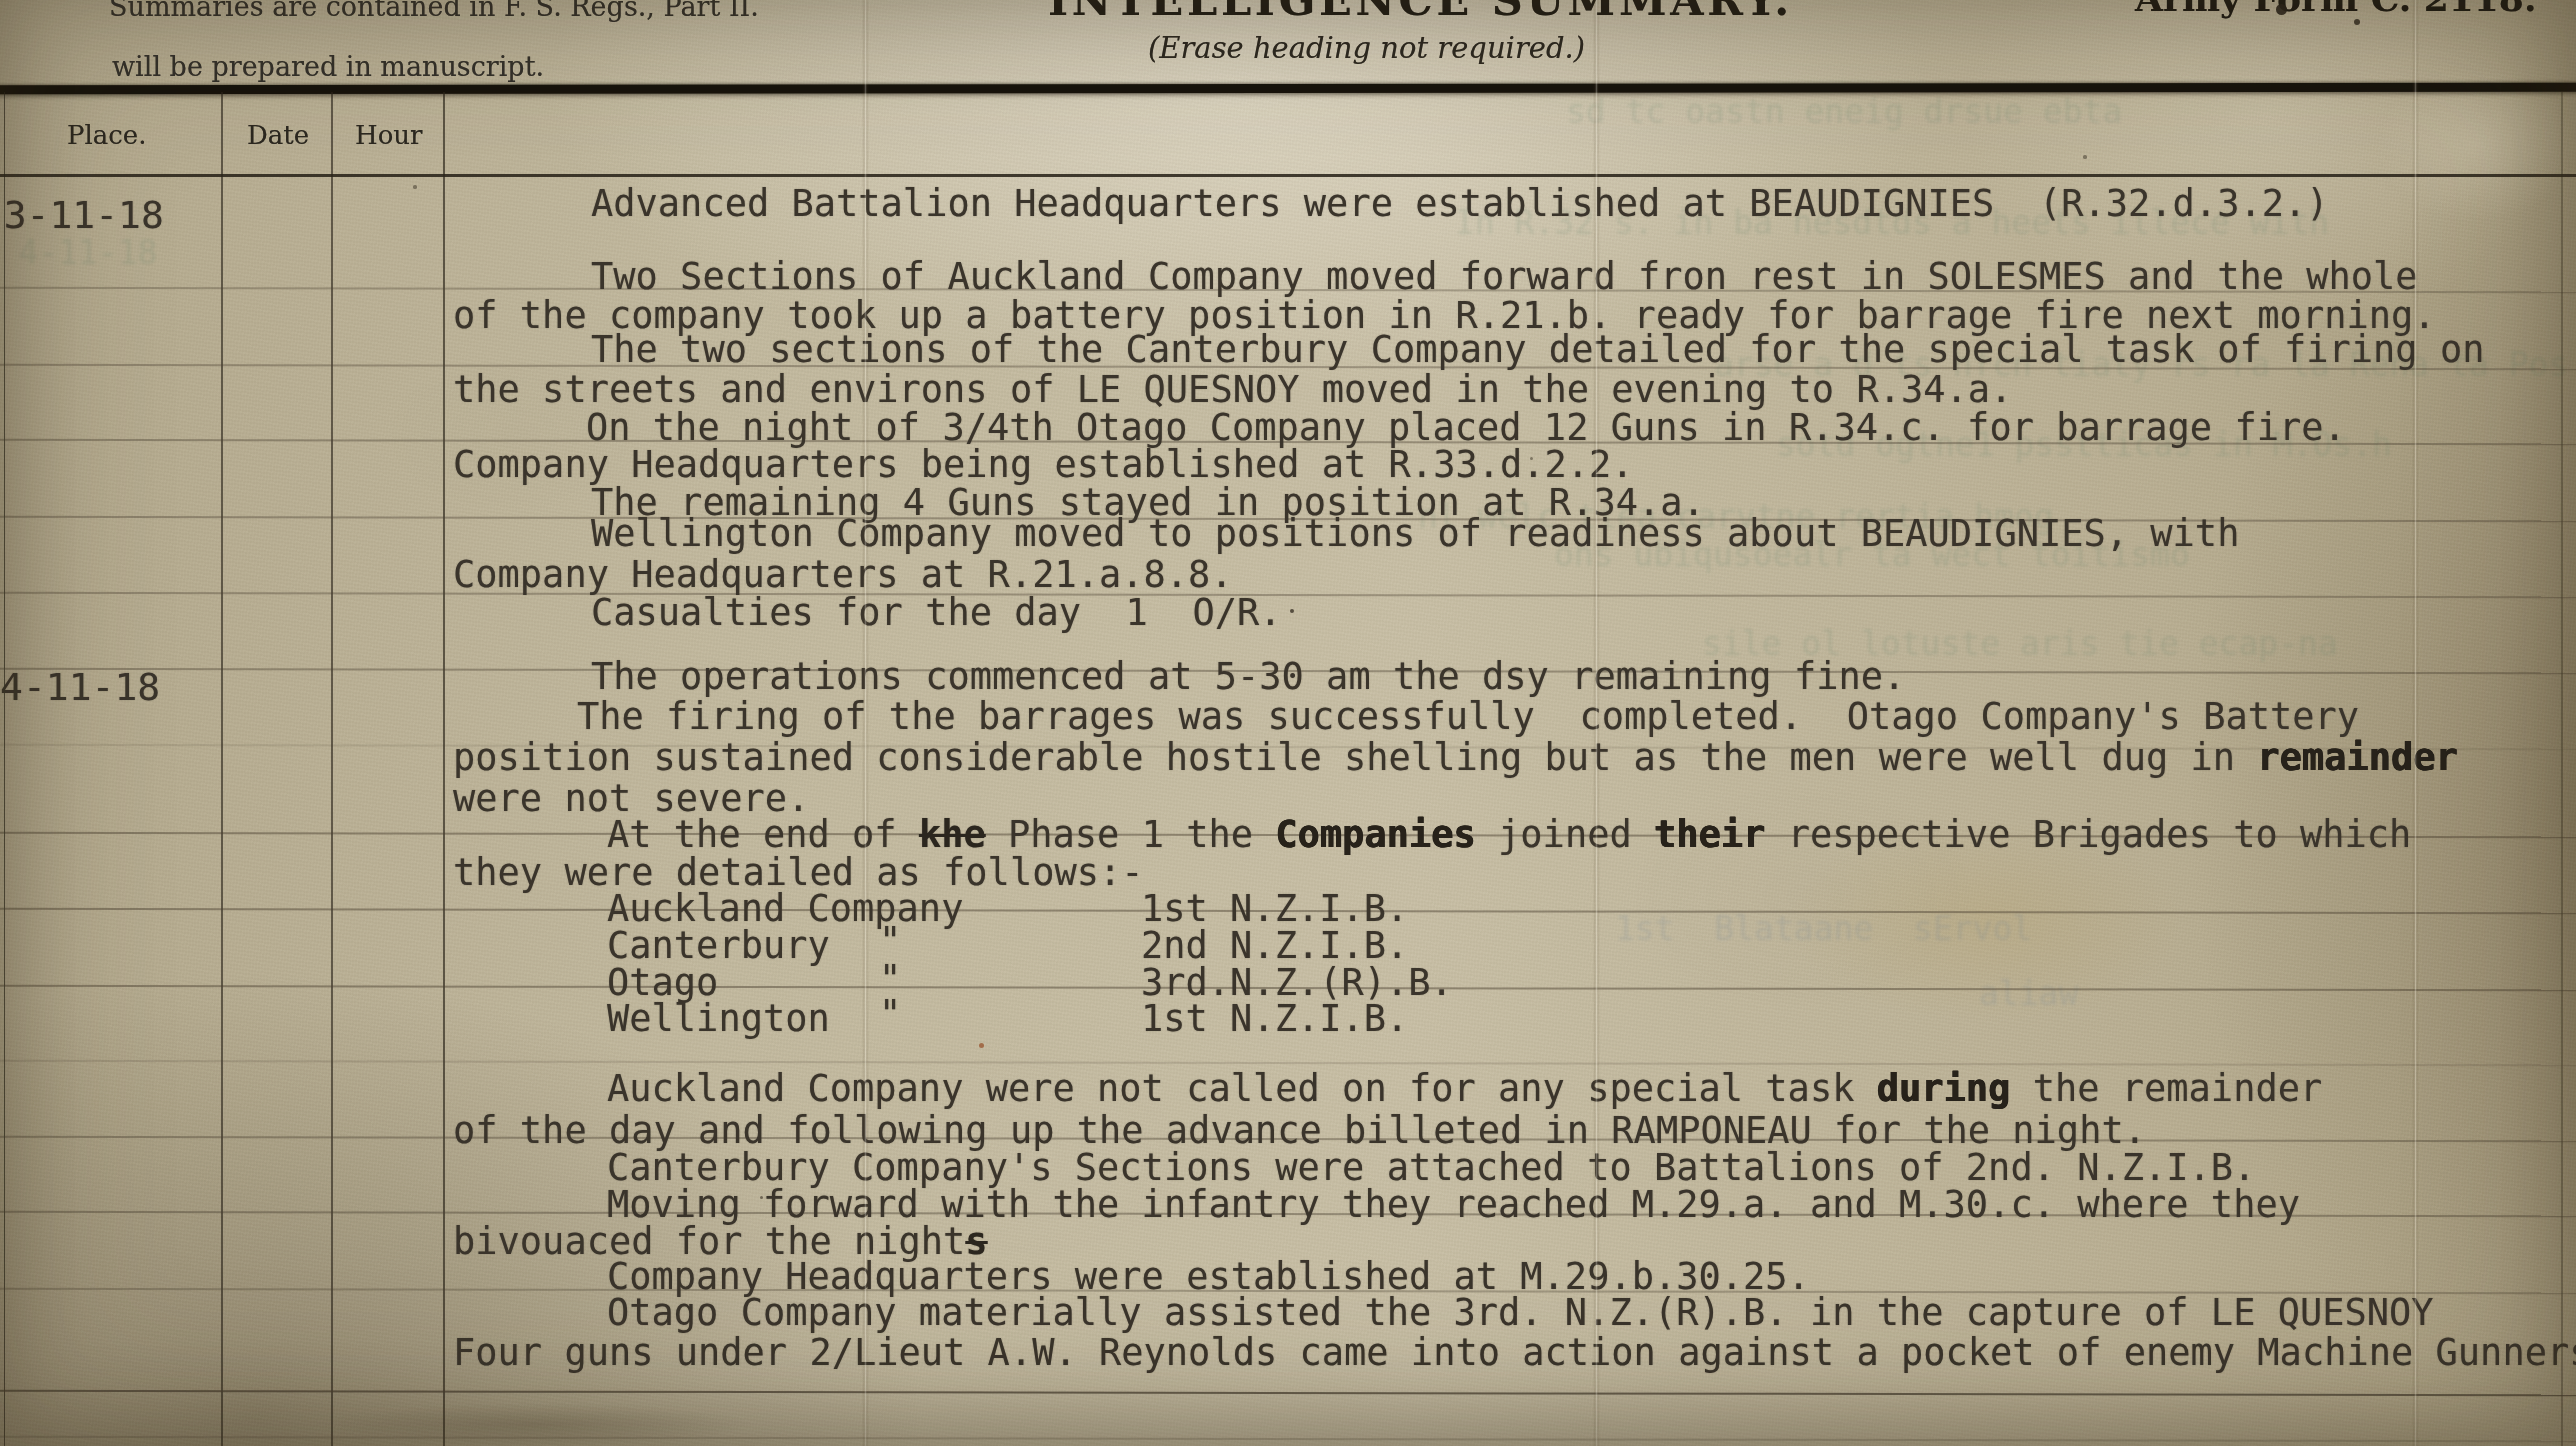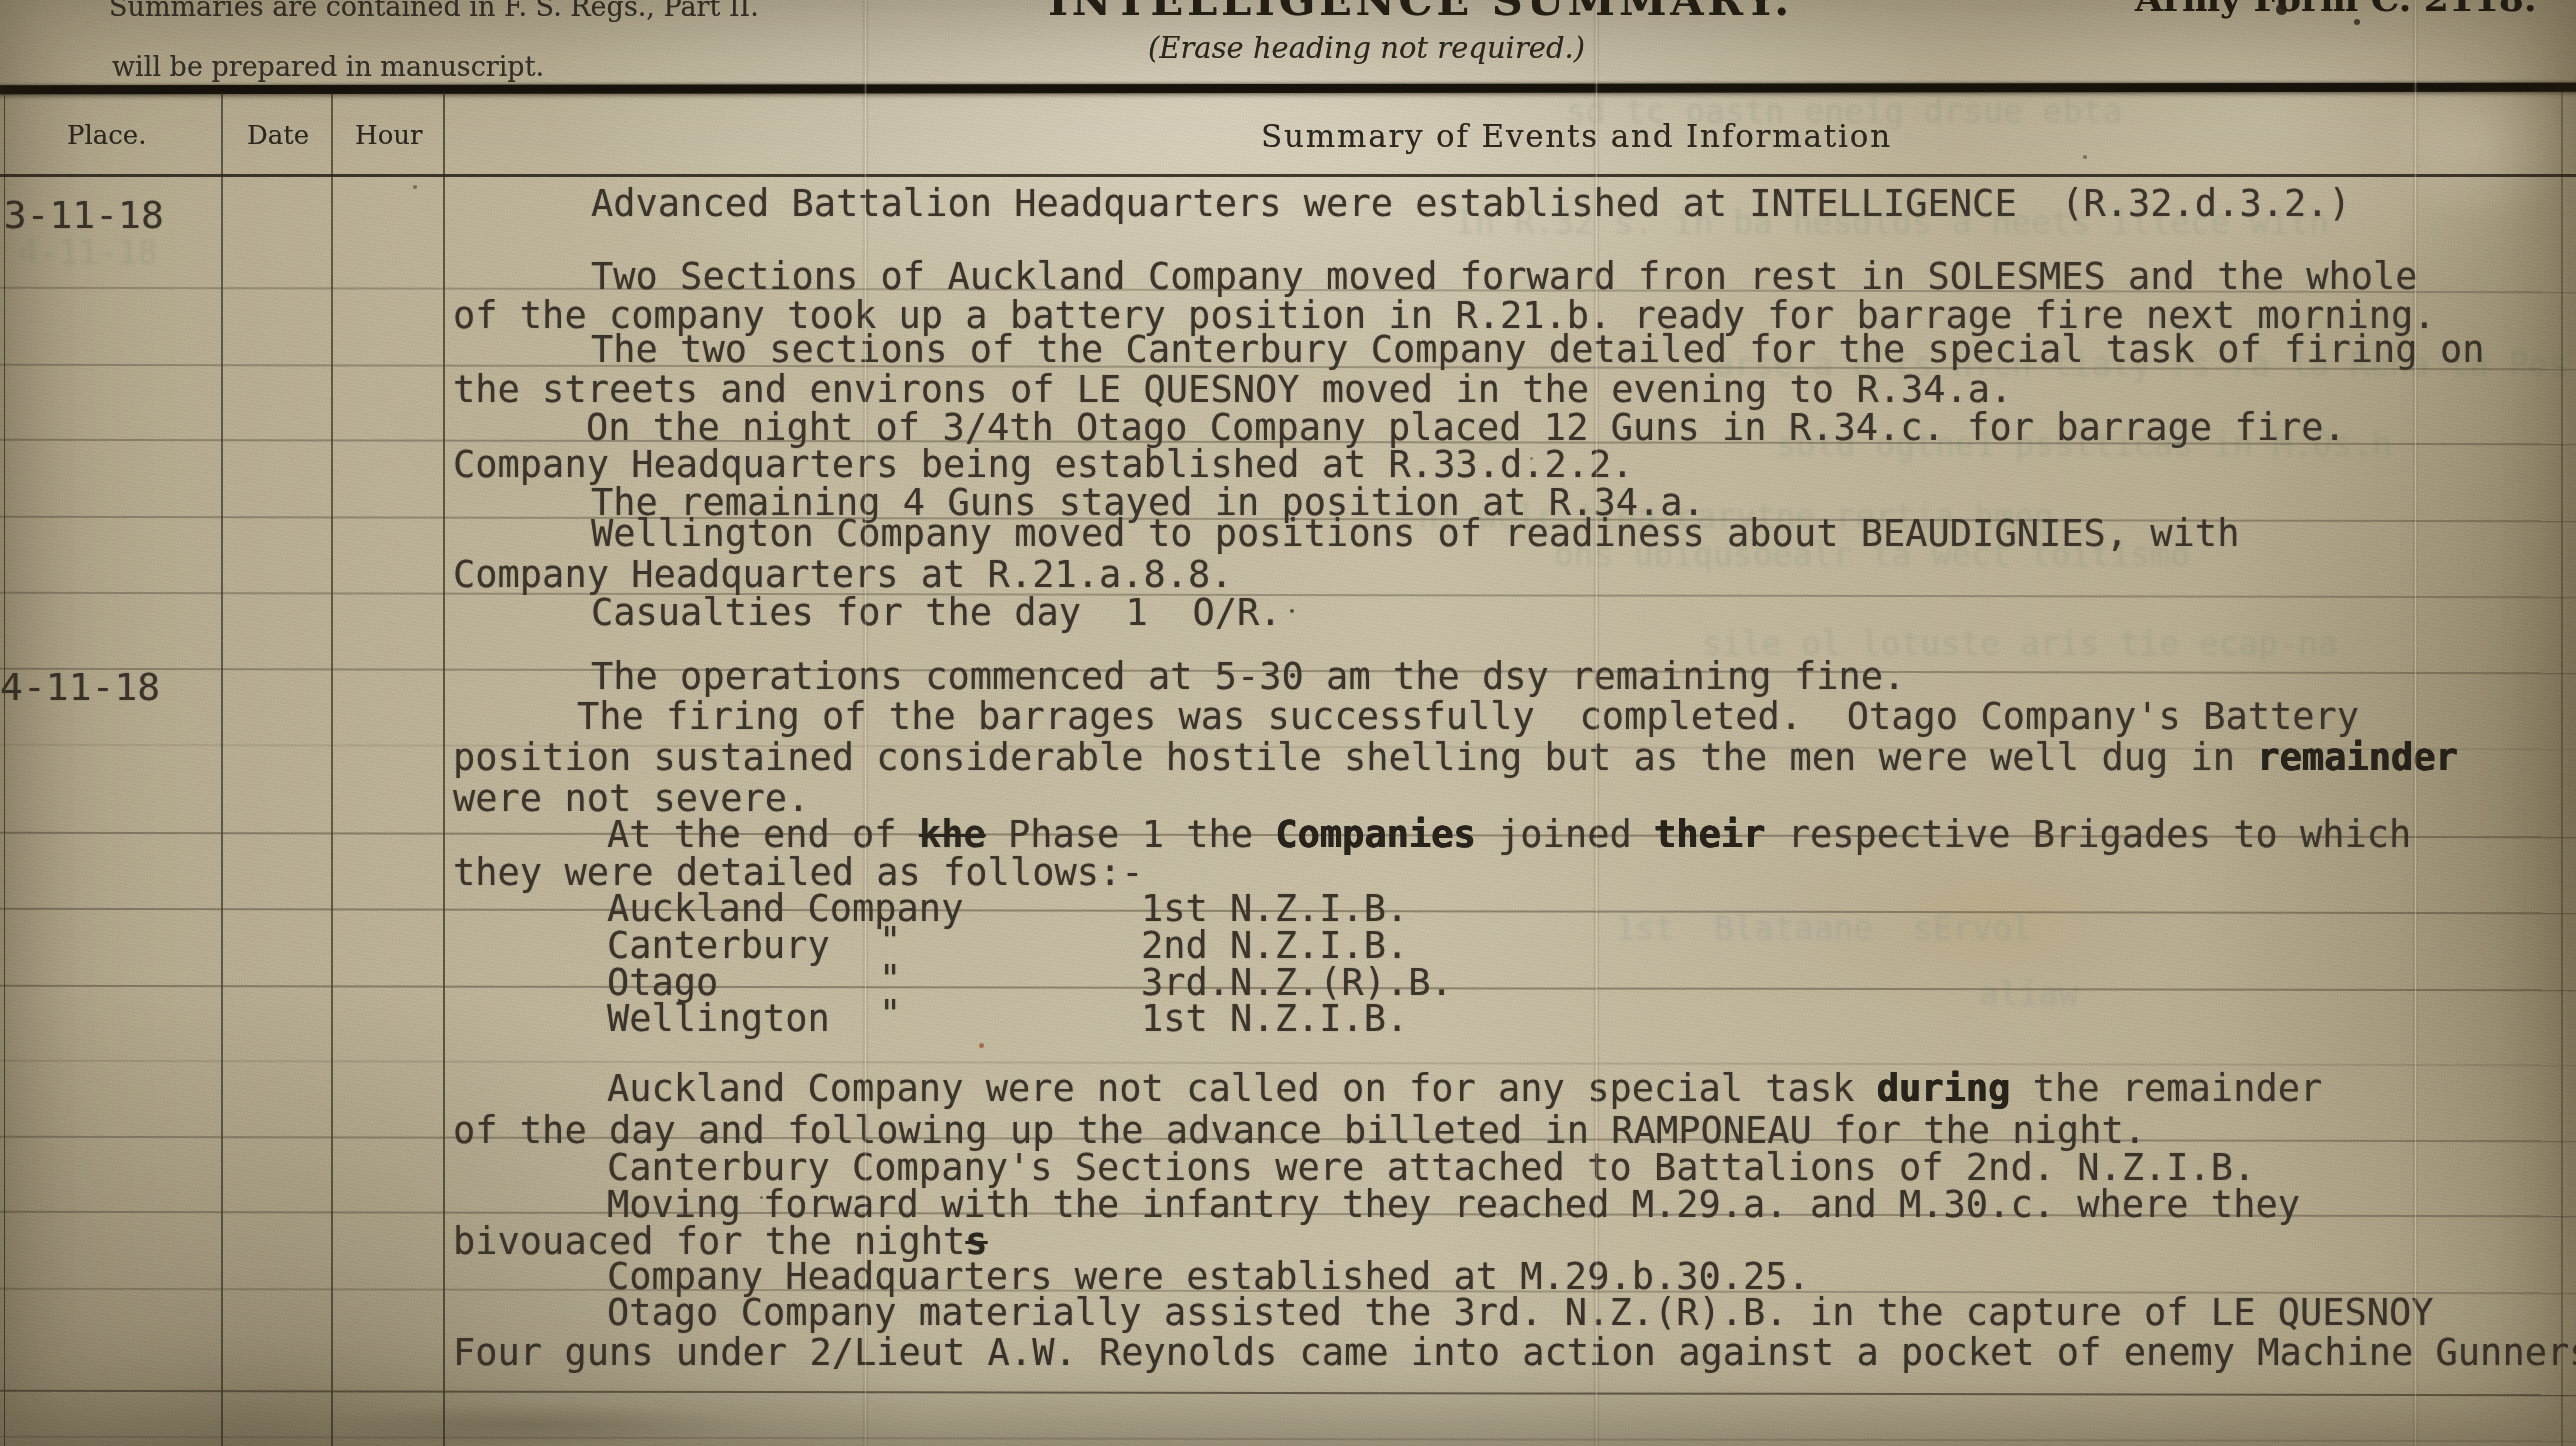--- a/index.html
+++ b/index.html
@@ -92,21 +92,20 @@
   <div id="main-title" class="print">INTELLIGENCE SUMMARY.</div>
   <div id="sub-title" class="print">(Erase heading not required.)</div>
   <div id="form-frag" class="print">Army Form C. 2118.</div>
 
   <div id="thick-rule"></div>
   <div id="header-bottom-rule"></div>
 
   <div id="label-place" class="print col-label">Place.</div>
   <div id="label-date" class="print col-label">Date</div>
   <div id="label-hour" class="print col-label">Hour</div>
-  <div id="label-summary" class="print col-label">Summary of Events and Information</div>
 
   <div id="grid-layer">
       <div class="vline" style="left: 3.7px; opacity: 0.9;"></div>
       <div class="vline" style="left: 221px; opacity: 0.8;"></div>
       <div class="vline" style="left: 331px; opacity: 0.8;"></div>
       <div class="vline" style="left: 443px; opacity: 0.85;"></div>
       <div class="vline" style="left: 2561px; opacity: 0.45;"></div>
       <div class="rule" style="top: 289px; opacity: 0.32;"></div>
       <div class="rule" style="top: 366px; opacity: 0.36;"></div>
       <div class="rule" style="top: 441px; opacity: 0.4;"></div>
@@ -118,21 +117,21 @@
       <div class="rule" style="top: 910px; opacity: 0.46;"></div>
       <div class="rule" style="top: 987px; opacity: 0.46;"></div>
       <div class="rule" style="top: 1062px; opacity: 0.16;"></div>
       <div class="rule" style="top: 1138px; opacity: 0.4;"></div>
       <div class="rule" style="top: 1213px; opacity: 0.42;"></div>
       <div class="rule" style="top: 1290px; opacity: 0.32;"></div>
       <div class="rule" style="top: 1392px; opacity: 0.75;"></div>
       <div class="rule" style="top: 1438px; opacity: 0.22;"></div>
     </div>
   <div id="typed-layer">
-      <div class="tline" style="left: 591px; top: 185px;"><span>Advanced Battalion Headquarters were established at INTELLIGENCE  (R.32.d.3.2.)</span></div>
+      <div class="tline" style="left: 591px; top: 185px;"><span>Advanced Battalion Headquarters were established at BEAUDIGNIES  (R.32.d.3.2.)</span></div>
       <div class="tline" style="left: 591px; top: 258px;"><span>Two Sections of Auckland Company moved forward fron rest in SOLESMES and the whole</span></div>
       <div class="tline" style="left: 453px; top: 297px;"><span>of the company took up a battery position in R.21.b. ready for barrage fire next morning.</span></div>
       <div class="tline" style="left: 591px; top: 331px;"><span>The two sections of the Canterbury Company detailed for the special task of firing on</span></div>
       <div class="tline" style="left: 453px; top: 371px;"><span>the streets and environs of LE QUESNOY moved in the evening to R.34.a.</span></div>
       <div class="tline" style="left: 586px; top: 409px;"><span>On the night of 3/4th Otago Company placed 12 Guns in R.34.c. for barrage fire.</span></div>
       <div class="tline" style="left: 453px; top: 446px;"><span>Company Headquarters being established at R.33.d.2.2.</span></div>
       <div class="tline" style="left: 591px; top: 484px;"><span>The remaining 4 Guns stayed in position at R.34.a.</span></div>
       <div class="tline" style="left: 591px; top: 515px;"><span>Wellington Company moved to positions of readiness about BEAUDIGNIES, with</span></div>
       <div class="tline" style="left: 453px; top: 556px;"><span>Company Headquarters at R.21.a.8.8.</span></div>
       <div class="tline" style="left: 591px; top: 594px;"><span>Casualties for the day  1  O/R.</span></div>

